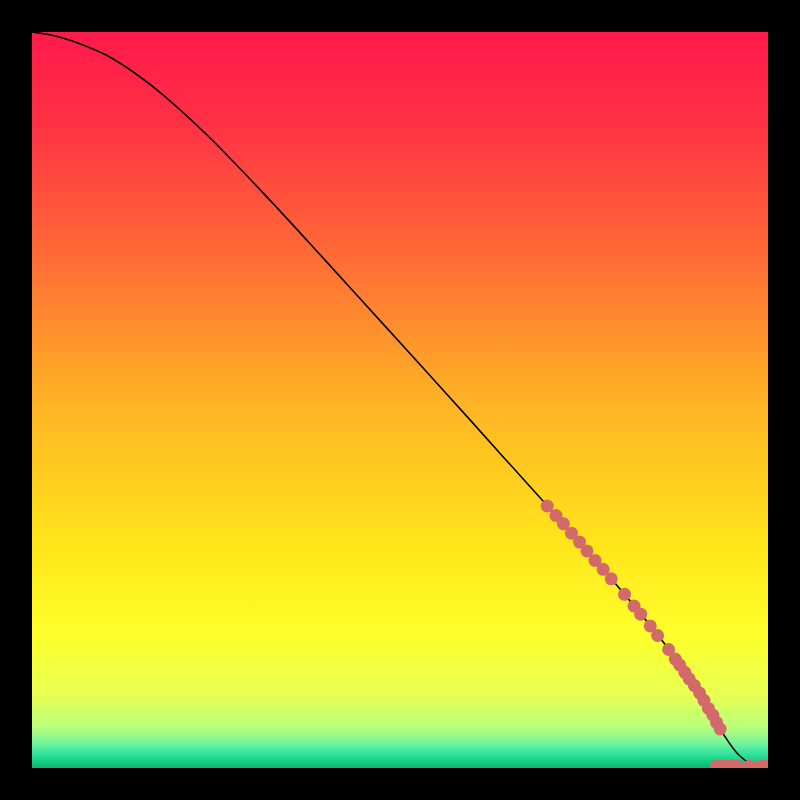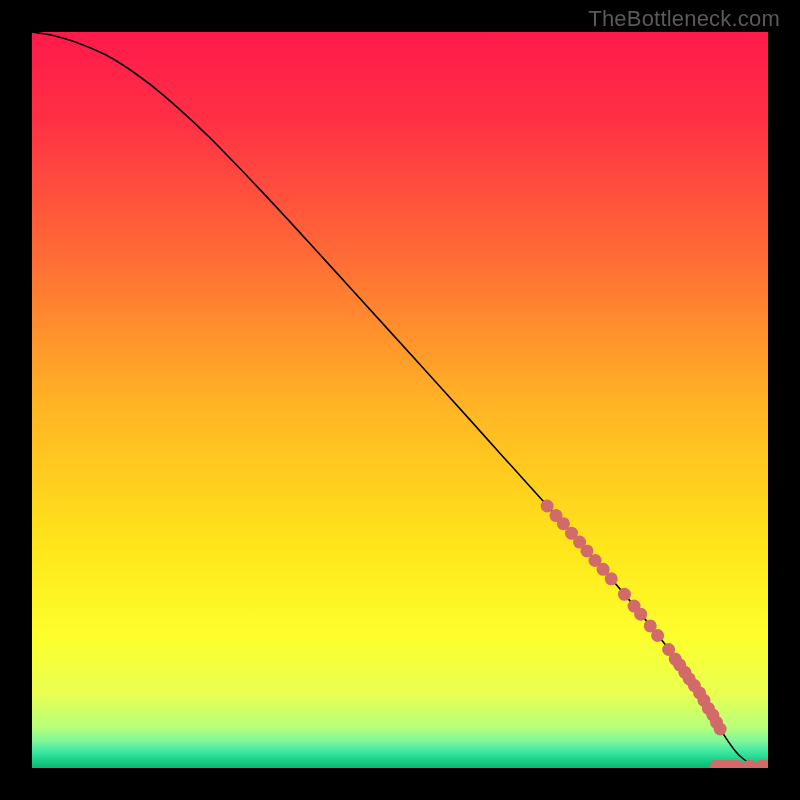--- a/index.html
+++ b/index.html
@@ -39,21 +39,20 @@
   svg {
     position: absolute;
     left: 0;
     top: 0;
   }
 </style>
 </head>
 <body>
 
 <div class="frame">
-  <div class="watermark">TheBottleneck.com</div>
 
   <div class="plot">
     <svg id="chart-svg" width="736" height="736" viewBox="0 0 736 736">
       <defs>
         <linearGradient id="bg-grad" x1="0" y1="0" x2="0" y2="1">
             <stop offset="0.00%" stop-color="#ff1a4b"></stop>
             <stop offset="12.00%" stop-color="#ff3045"></stop>
             <stop offset="30.00%" stop-color="#ff6a36"></stop>
             <stop offset="50.00%" stop-color="#ffb225"></stop>
             <stop offset="70.00%" stop-color="#ffe61a"></stop>

